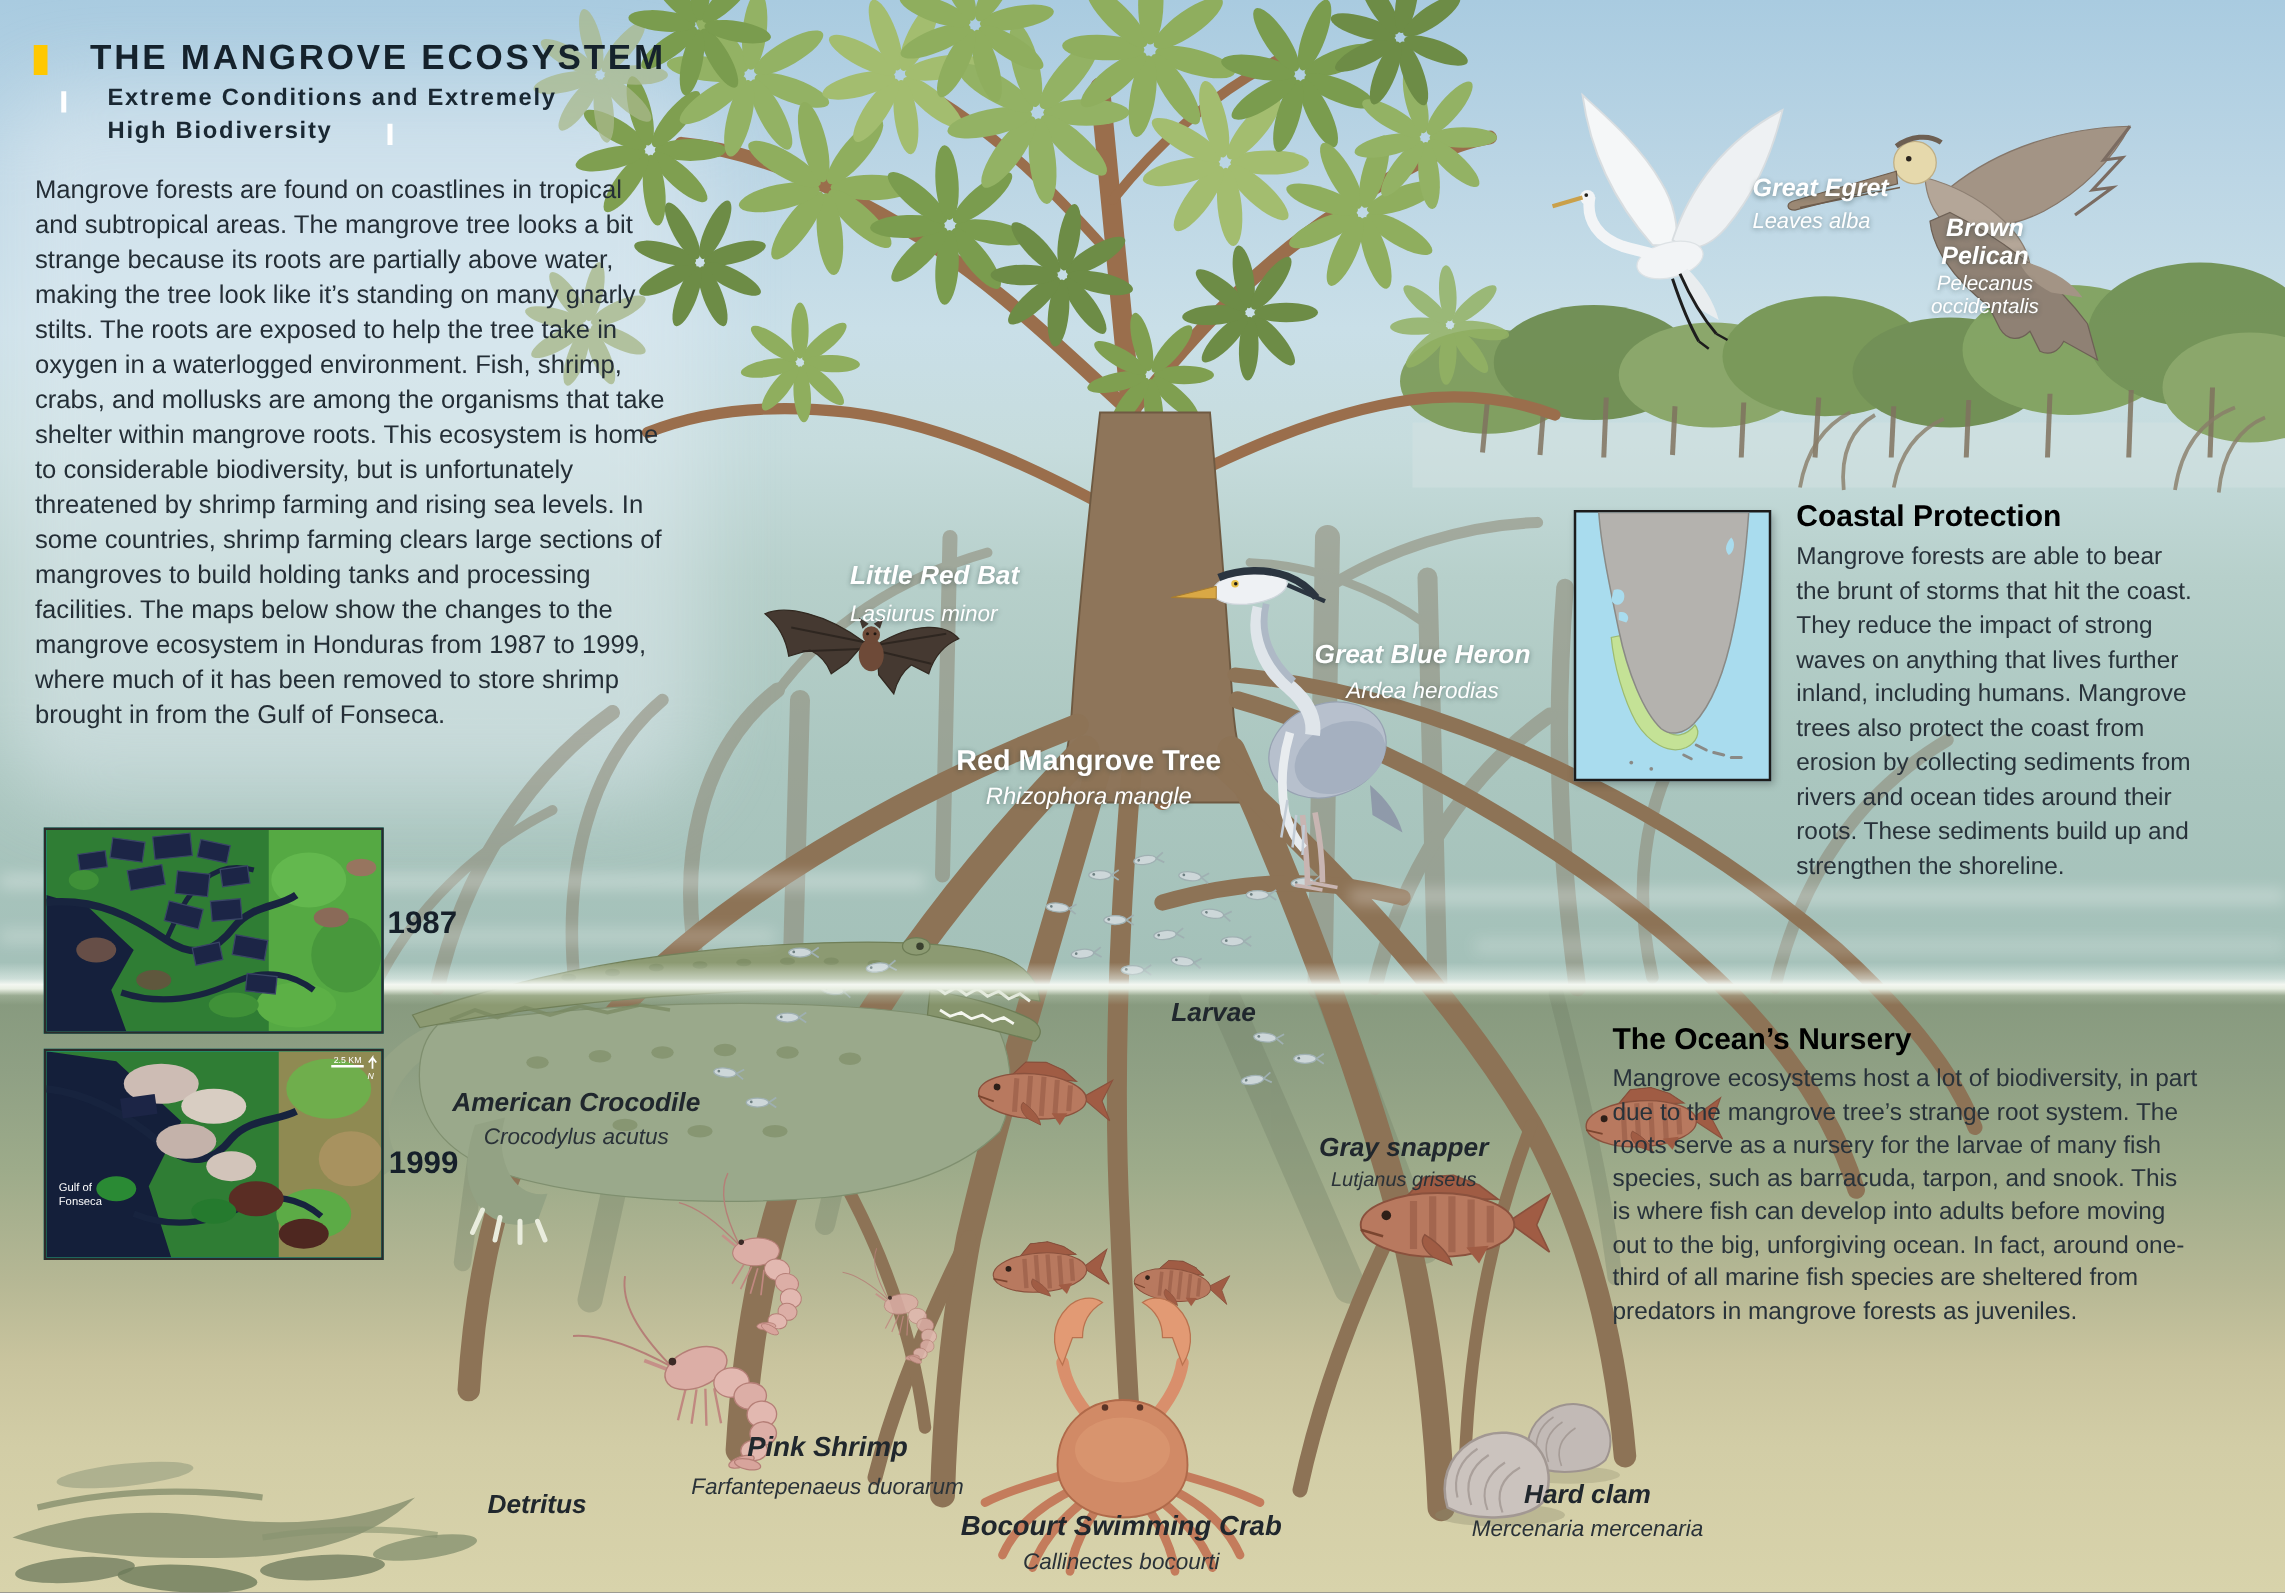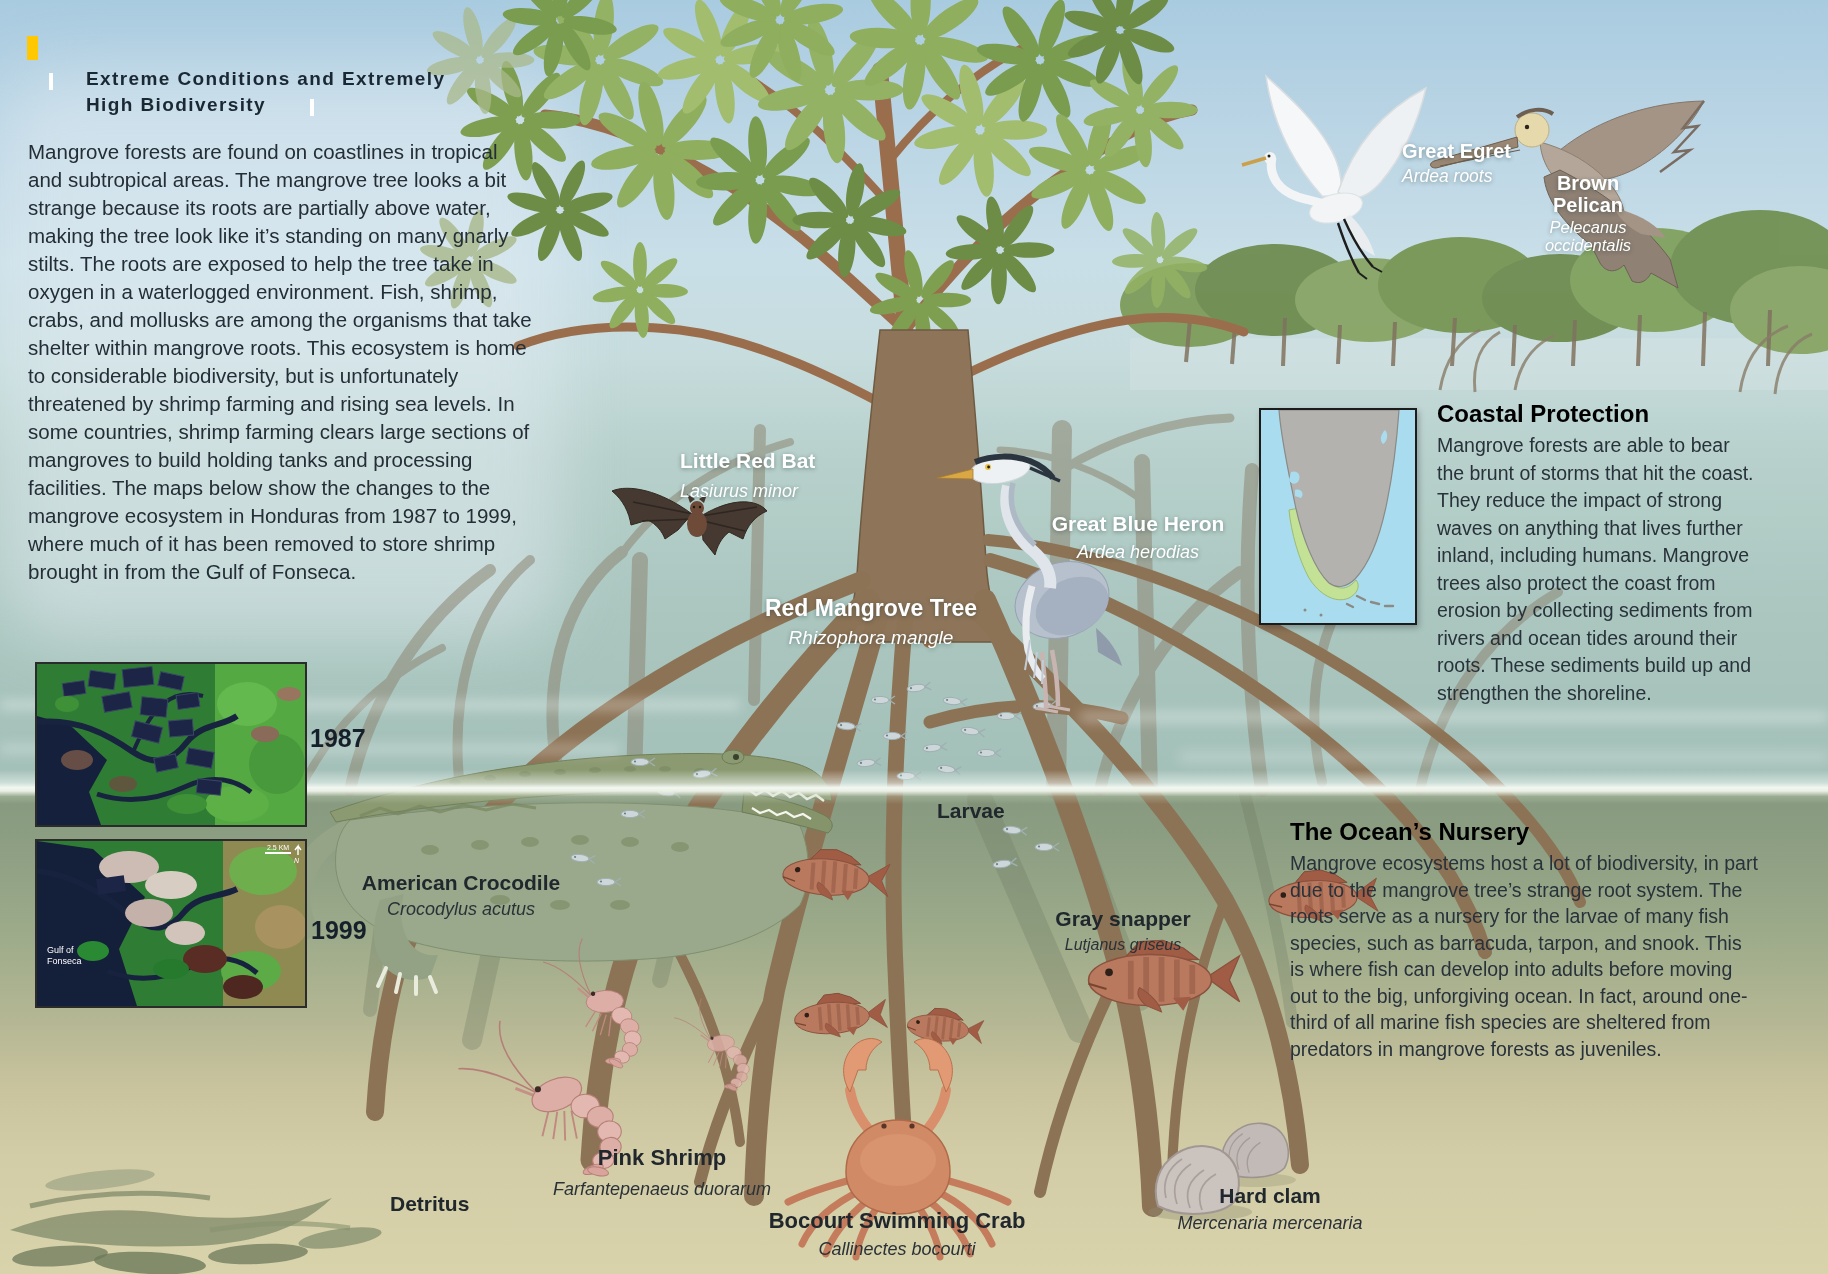--- a/index.html
+++ b/index.html
@@ -18,21 +18,21 @@
     background:linear-gradient(180deg,rgba(240,248,246,0) 0%,rgba(240,248,244,.55) 38%,#f3f7f1 52%,#e9efe3 62%,rgba(190,205,182,.35) 78%,rgba(190,205,182,0) 100%);}
   
   .title{font-weight:700;letter-spacing:2.2px;color:#15222c;font-size:28px;}
   .subtitle{font-weight:700;letter-spacing:1.4px;color:#1a2833;font-size:19px;line-height:26px;}
   .tick{width:4px;background:#fff;}
   .tick.yellow{background:#ffc800;}
   .para{font-size:20.5px;line-height:28px;color:#242e36;}
   .note{font-size:19px;line-height:27px;color:#20282e;}
   .h2{font-size:24px;font-weight:700;color:#000000;}
   .body{font-size:19.5px;line-height:27.5px;color:#28323a;}
-  .lbl{font-size:21px;font-weight:700;color:#20272d;line-height:24px;}
+  .lbl{font-size:21px;font-weight:700;font-style:italic;color:#20272d;line-height:24px;}
   .lat{font-size:17.5px;font-style:italic;color:#2a3238;line-height:20px;}
   .white{color:#fff;text-shadow:0 1px 4px rgba(30,55,55,.45);}
   .upright{font-style:normal;}
   .ctr{text-align:center;}
   .year{font-size:25px;font-weight:700;color:#16202a;}
   .mapframe{border:2px solid #2b2b2b;background:#14b8a6;overflow:hidden;}
   
   .ng-rect{width:33px;height:59px;border:5px solid #ffc800;}
   .ng-text{font-weight:700;font-size:24px;line-height:22px;color:#17191b;
            transform:scaleX(.84);transform-origin:left top;letter-spacing:-.5px;}
@@ -376,30 +376,31 @@
   </svg>
 
   <div class="abs streak" style="left:0;top:700px;width:740px;"></div>
   <div class="abs streak" style="left:0;top:744px;width:620px;opacity:.8"></div>
   <div class="abs streak" style="left:1080px;top:712px;width:748px;"></div>
   <div class="abs streak" style="left:1180px;top:752px;width:648px;opacity:.7"></div>
 
   <div class="abs waterline"></div>
 
   <div class="abs tick yellow" style="left:27px;top:36px;height:24px;width:11px;"></div>
+  <div class="abs title" style="left:72px;top:30px;">THE MANGROVE ECOSYSTEM</div>
   <div class="abs tick" style="left:49px;top:73px;height:17px;"></div>
   <div class="abs subtitle" style="left:86px;top:66px;">Extreme Conditions and Extremely</div>
   <div class="abs subtitle" style="left:86px;top:92px;">High Biodiversity</div>
   <div class="abs tick" style="left:310px;top:99px;height:17px;"></div>
 
   <div class="abs para" style="left:28px;top:138px;width:505px;">Mangrove forests are found on coastlines in tropical and subtropical areas. The mangrove tree looks a bit strange because its roots are partially above water, making the tree look like it’s standing on many gnarly stilts. The roots are exposed to help the tree take in oxygen in a waterlogged environment. Fish, shrimp, crabs, and mollusks are among the organisms that take shelter within mangrove roots. This ecosystem is home to considerable biodiversity, but is unfortunately threatened by shrimp farming and rising sea levels. In some countries, shrimp farming clears large sections of mangroves to build holding tanks and processing facilities. The maps below show the changes to the mangrove ecosystem in Honduras from 1987 to 1999, where much of it has been removed to store shrimp brought in from the Gulf of Fonseca.</div>
 
 
   <div class="abs lbl white" style="left:1402px;top:139px;font-size:20px;">Great Egret</div>
-  <div class="abs lat white" style="left:1402px;top:166px;">Ardea roots</div>
+  <div class="abs lat white" style="left:1402px;top:166px;">Leaves alba</div>
   <div class="abs lbl white ctr" style="left:1528px;top:172px;width:120px;font-size:20px;line-height:22px;">Brown Pelican</div>
   <div class="abs lat white ctr" style="left:1528px;top:218px;width:120px;font-size:16.5px;line-height:18px;">Pelecanus occidentalis</div>
 
   <div class="abs h2" style="left:1437px;top:400px;">Coastal Protection</div>
   <div class="abs body" style="left:1437px;top:432px;width:325px;">Mangrove forests are able to bear the brunt of storms that hit the coast. They reduce the impact of strong waves on anything that lives further inland, including humans. Mangrove trees also protect the coast from erosion by collecting sediments from rivers and ocean tides around their roots. These sediments build up and strengthen the shoreline.</div>
 
   <div class="abs" style="left:1259px;top:408px;width:158px;height:217px;border:2px solid #1c1c1c;background:#a9dcee;box-shadow:2px 3px 6px rgba(0,0,0,.25);">
     <svg width="154" height="213" viewBox="0 0 154 213">
       <path d="M38,98 C44,130 57,160 70,173 C78,181 88,179 95,170 C100,176 96,184 88,188 C74,194 58,184 48,168 C38,150 30,122 28,100 Z" fill="#c4e296" stroke="#9dbb70" stroke-width="1"></path>
       <path d="M18,0 L138,0 C136,28 133,58 126,92 C120,122 110,152 94,169 C86,177 76,179 68,173 C54,160 41,128 34,94 C27,60 20,28 18,0 Z" fill="#b4b2ae" stroke="#8a8a86" stroke-width="1.2"></path>

